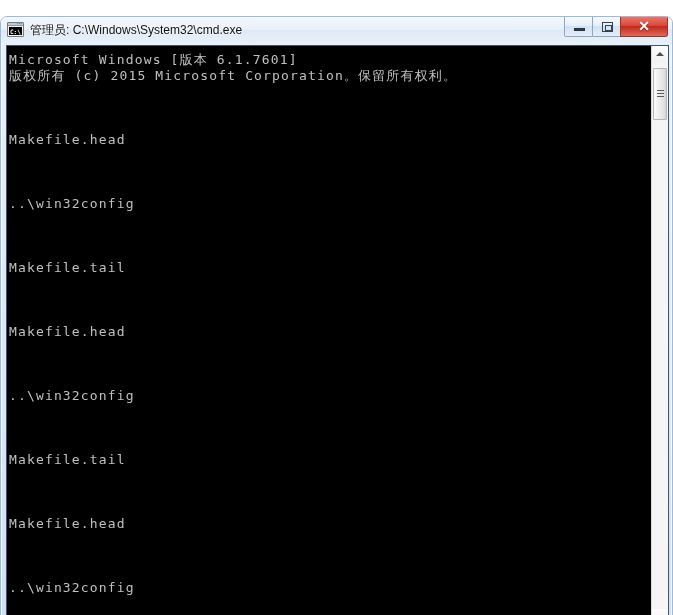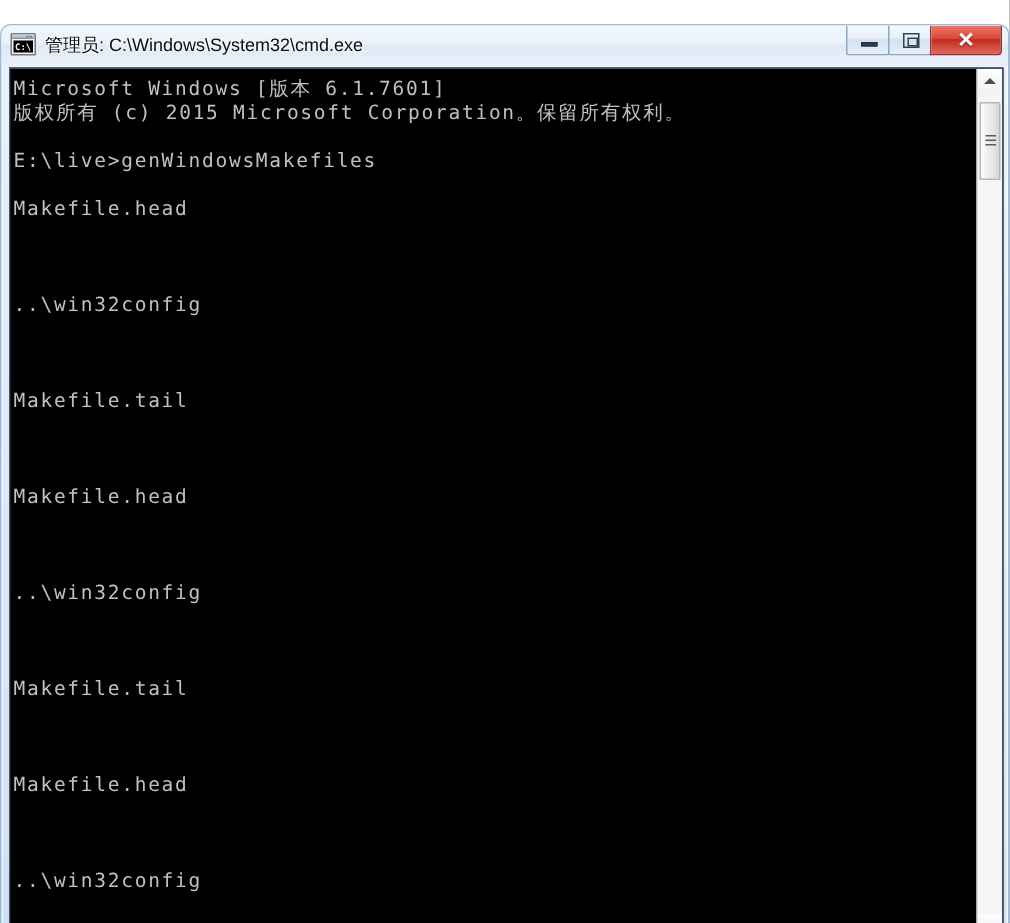--- a/index.html
+++ b/index.html
@@ -306,21 +306,20 @@
       </div>
 
     </div>
   </div>
 
   <div id="client">
 
     <div id="console" style="color: rgb(192, 192, 192); background: rgb(0, 0, 0);">
         <div class="conline" style="top: 6px;">Microsoft Windows [版本 6.1.7601]</div>
         <div class="conline" style="top: 22px;">版权所有 (c) 2015 Microsoft Corporation。保留所有权利。</div>
-        <div class="conline" style="top: 54px;">E:\live&gt;genWindowsMakefiles</div>
         <div class="conline" style="top: 86px;">Makefile.head</div>
         <div class="conline" style="top: 150px;">..\win32config</div>
         <div class="conline" style="top: 214px;">Makefile.tail</div>
         <div class="conline" style="top: 278px;">Makefile.head</div>
         <div class="conline" style="top: 342px;">..\win32config</div>
         <div class="conline" style="top: 406px;">Makefile.tail</div>
         <div class="conline" style="top: 470px;">Makefile.head</div>
         <div class="conline" style="top: 534px;">..\win32config</div>
       </div>
 

